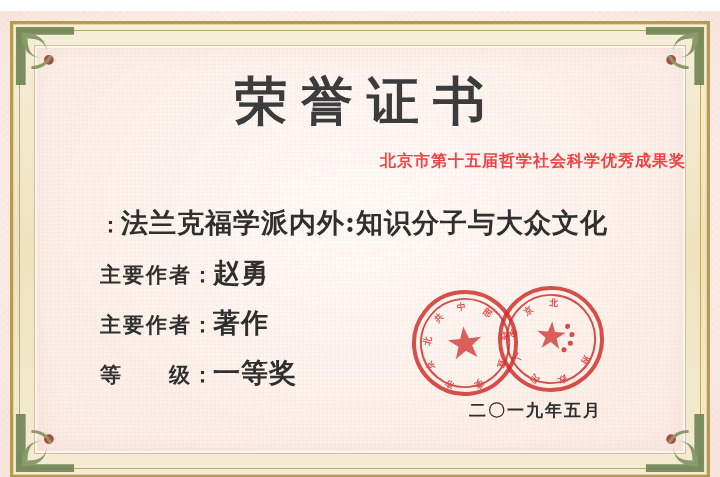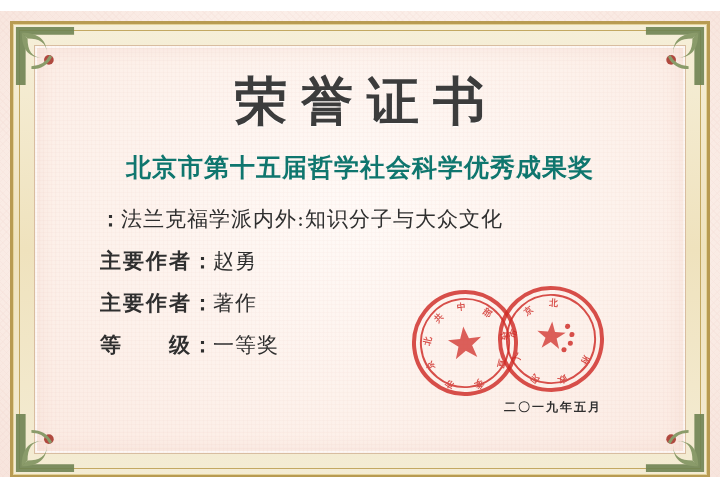--- a/index.html
+++ b/index.html
@@ -96,26 +96,26 @@
     letter-spacing: 14px;
     text-indent: 14px;
     color: #3c3c3c;
     text-shadow: 0 1px 0 rgba(255,255,255,0.7);
   }
 
   .award-name {
     position: absolute;
     top: 106px;
     left: 0; right: 0;
-    text-align: center;
+    text-align: right;
     font-family: "DejaVu Serif", serif;
     font-weight: 700;
-    font-size: 25px;
+    font-size: 16px;
     letter-spacing: 1px;
-    color: #0f766e;
+    color: #ef4444;
   }
 
   .fields {
     position: absolute;
     top: 160px;
     left: 66px;
     right: 30px;
   }
   .field-row {
     display: flex;
@@ -130,22 +130,22 @@
     letter-spacing: 2px;
     white-space: pre;
     flex: 0 0 auto;
   }
   .field-colon {
     font-size: 21px;
     font-weight: 700;
     flex: 0 0 auto;
   }
   .field-value {
-    font-size: 21px;
-    font-weight: 400;
+    font-size: 27px;
+    font-weight: 700;
     letter-spacing: 1px;
     color: #2f2f2f;
   }
 
   
   .seals {
     position: absolute;
     right: 74px;
     bottom: 52px;
     width: 200px;
@@ -160,23 +160,23 @@
     opacity: 0.82;
     box-sizing: border-box;
   }
   .seal-left  { left: 0;  top: 4px; transform: rotate(-6deg); }
   .seal-right { left: 86px; top: 0;  transform: rotate(4deg); }
   .seal svg { width: 100%; height: 100%; display: block; }
 
   .seal-date {
     position: absolute;
     right: 84px;
-    bottom: 38px;
+    bottom: 32px;
     font-family: "DejaVu Serif", serif;
-    font-size: 12px;
+    font-size: 17px;
     letter-spacing: 2px;
     color: #2f2f2f;
     font-weight: 700;
   }
 </style>
 </head>
 <body>
 
 <div id="certificate">
 

